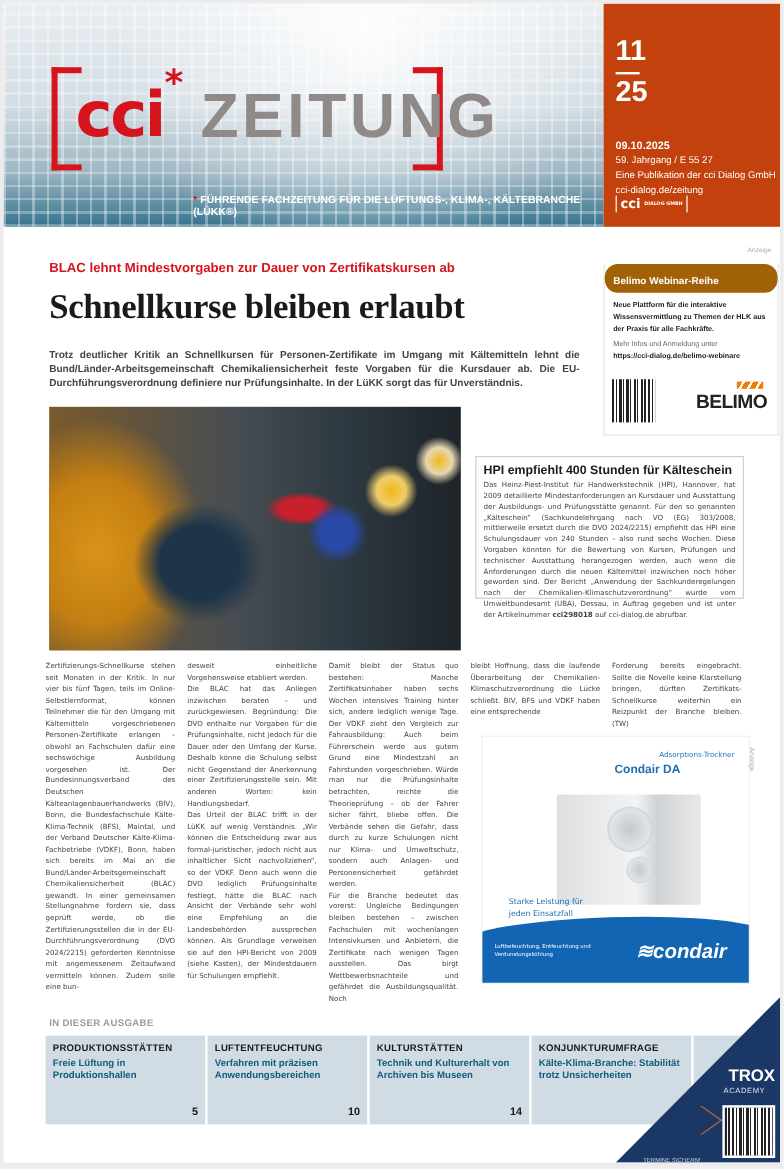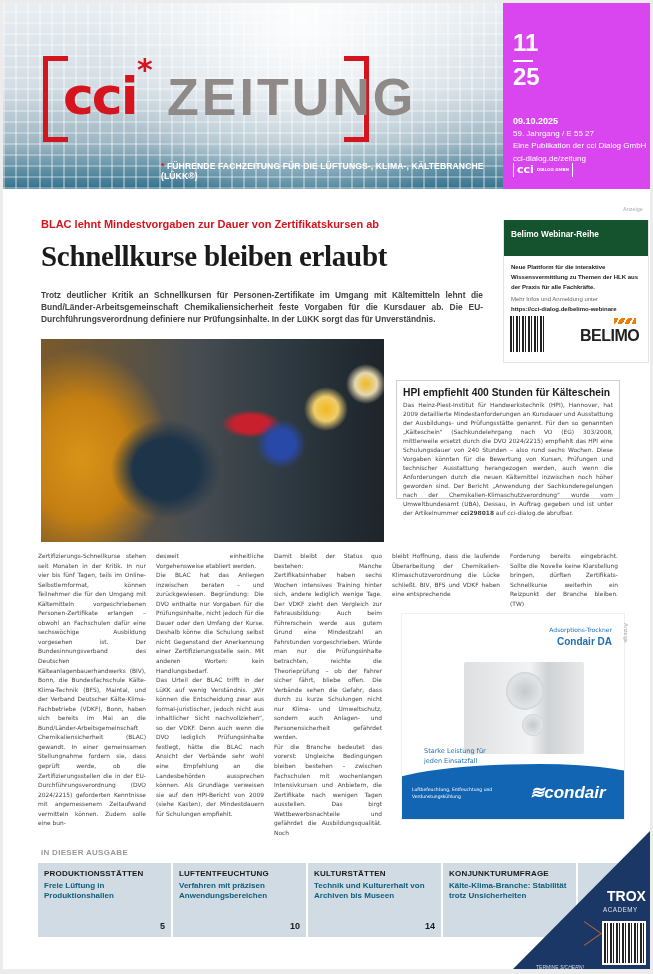--- a/index.html
+++ b/index.html
@@ -14,21 +14,21 @@
       linear-gradient(180deg,#e9eef2 0%,#d3dde4 45%,#9fb7c4 75%,#35738e 100%);}
   .logo{position:absolute;left:40px;top:53px;width:326px;height:80px;}
   .brk{position:absolute;top:0;width:20px;height:76px;border:5px solid #d6141d;}
   .brk.l{left:0;border-right:none;}
   .brk.r{right:0;border-left:none;}
   .logo-cci{position:absolute;left:20px;top:10px;font-family:"DejaVu Sans",sans-serif;font-weight:bold;font-size:52px;color:#d6141d;letter-spacing:-2px;line-height:60px;}
   .logo-z{position:absolute;left:124px;top:12px;font-family:"Liberation Sans",sans-serif;font-size:52px;color:#8f8a88;letter-spacing:3px;line-height:58px;font-weight:bold;}
   .logo-star{position:absolute;left:94px;top:-4px;font-size:30px;color:#d6141d;font-weight:bold;}
   .tagline{position:absolute;left:158px;top:158px;font-family:"Liberation Sans",sans-serif;font-weight:bold;font-size:8.6px;color:#fff;letter-spacing:.1px;}
   .tagline .st{color:#d6141d;}
-  .side{position:absolute;left:500px;top:0;width:147px;height:186px;background:#d946ef;color:#fff;}
+  .side{position:absolute;left:500px;top:0;width:147px;height:186px;background:#c2410c;color:#fff;}
   .iss{position:absolute;left:10px;top:28px;font-family:"Liberation Sans",sans-serif;font-weight:bold;font-size:24px;line-height:24px;}
   .iss-line{position:absolute;left:10px;top:57px;width:20px;height:2px;background:#fff;}
   .iss2{position:absolute;left:10px;top:62px;font-family:"Liberation Sans",sans-serif;font-weight:bold;font-size:24px;line-height:24px;}
   .meta{position:absolute;left:10px;top:112px;font-family:"Liberation Sans",sans-serif;font-size:8px;line-height:12.5px;}
   .meta .d{font-weight:bold;font-size:9px;}
   .cci-mini{position:absolute;left:10px;top:160px;height:14px;border:1.5px solid #fff;border-top:none;border-bottom:none;padding:0 3px;font-weight:bold;font-size:11px;line-height:14px;}
   .cci-mini small{font-size:4px;vertical-align:middle;margin-left:3px;line-height:4px;display:inline-block;}
   
   .kicker{position:absolute;left:38px;top:215px;font-family:"Liberation Sans",sans-serif;font-weight:bold;font-size:11px;color:#d6141d;}
   .title{position:absolute;left:38px;top:237px;font-family:Liberation Serif, serif;font-weight:bold;font-size:29px;color:#1a1a1a;letter-spacing:-.3px;}
@@ -43,34 +43,34 @@
       radial-gradient(ellipse 90px 110px at 40px 120px,#d89418 0,#c47f12 55%,rgba(0,0,0,0) 100%),
       linear-gradient(90deg,#7a5a2c 0%,#474d52 45%,#2f3a42 70%,#1d242a 100%);}
   .hpi{position:absolute;left:393px;top:377px;width:224px;height:119px;border:1px solid #cfcfcf;padding:6px 6px;box-sizing:border-box;background:#fff;}
   .hpi h3{margin:0 0 3px 0;font-family:"Liberation Sans",sans-serif;font-weight:bold;font-size:10.3px;color:#1a1a1a;}
   .hpi p{margin:0;font-family:"DejaVu Sans",sans-serif;font-size:5.9px;line-height:9px;color:#444;text-align:justify;}
   .col{position:absolute;top:549px;width:108px;font-family:"DejaVu Sans",sans-serif;font-size:5.9px;line-height:9.55px;color:#444;text-align:justify;}
   .col p{margin:0;}
   
   .ad-label{position:absolute;font-family:"Liberation Sans",sans-serif;font-size:5.5px;color:#aaa;}
   .belimo{position:absolute;left:500px;top:217px;width:144px;height:142px;border:1px solid #e4e4e4;border-top:none;}
-  .bel-hd{height:36px;background:#14532d;color:#fff;font-family:"Liberation Sans",sans-serif;font-weight:bold;font-size:8.3px;line-height:28px;padding-left:7px;}
+  .bel-hd{height:24px;background:#a16207;color:#fff;font-family:"Liberation Sans",sans-serif;font-weight:bold;font-size:8.3px;line-height:28px;padding-left:7px;border-radius:11px;}
   .bel-txt{padding:6px 7px 0 7px;font-family:"Liberation Sans",sans-serif;font-size:6px;line-height:10px;color:#222;}
   .bel-txt .b{font-weight:bold;}
   .bel-txt .g{color:#666;margin-top:2px;}
   .qr{position:absolute;background:
       repeating-linear-gradient(90deg,#222 0 2px,#fff 2px 3px,#222 3px 4px,#fff 4px 6px),
       repeating-linear-gradient(0deg,rgba(255,255,255,.7) 0 2px,rgba(0,0,0,0) 2px 4px);}
   .bel-qr{left:6px;top:96px;width:36px;height:36px;}
   .bel-logo{position:absolute;left:76px;top:107px;font-family:"Liberation Sans",sans-serif;font-weight:bold;font-size:16px;color:#222;letter-spacing:-.5px;}
   .bel-bars{position:absolute;left:110px;top:98px;width:22px;height:6px;background:repeating-linear-gradient(120deg,#ee7d00 0 4px,#fff 4px 6px);}
   
   .condair{position:absolute;left:398px;top:610px;width:222px;height:205px;background:#fff;overflow:hidden;border:1px solid #f0f0f0;}
   .cd-sub{position:absolute;left:110px;top:12px;width:100px;text-align:right;font-family:"DejaVu Sans",sans-serif;font-size:6px;color:#1f6fb5;}
-  .cd-title{position:absolute;left:110px;top:22px;width:100px;text-align:right;font-family:"Liberation Sans",sans-serif;font-weight:bold;font-size:10px;color:#1f6fb5;}
+  .cd-title{position:absolute;left:110px;top:22px;width:100px;font-family:"Liberation Sans",sans-serif;font-weight:bold;font-size:10px;color:#1f6fb5;}
   .cd-dev{position:absolute;left:62px;top:48px;width:120px;height:92px;background:linear-gradient(90deg,#dedfe1 0%,#f2f3f4 55%,#cfd2d4 70%,#e8e9ea 100%);border-radius:2px;}
   .cd-hole1{position:absolute;left:104px;top:58px;width:38px;height:38px;border-radius:50%;background:radial-gradient(circle,#c4c9cd 0,#e1e4e6 60%,#9ea5aa 100%);}
   .cd-hole2{position:absolute;left:120px;top:100px;width:22px;height:22px;border-radius:50%;background:radial-gradient(circle,#c4c9cd 0,#e1e4e6 60%,#9ea5aa 100%);}
   .cd-slogan{position:absolute;left:22px;top:93px;font-family:"DejaVu Sans",sans-serif;font-size:6.5px;line-height:10px;color:#1f6fb5;}
   .cd-wave{position:absolute;left:-20px;top:150px;width:262px;height:80px;background:#1265b3;border-radius:60% 40% 0 0 / 30% 20% 0 0;}
   .cd-foot{position:absolute;left:10px;top:172px;font-family:"DejaVu Sans",sans-serif;font-size:4.5px;line-height:7px;color:#fff;}
   .cd-logo{position:absolute;left:128px;top:168px;font-family:"Liberation Sans",sans-serif;font-weight:bold;font-style:italic;font-size:17px;color:#fff;}
   .cd-anz{position:absolute;left:620px;top:620px;writing-mode:vertical-rl;font-family:"Liberation Sans",sans-serif;font-size:5.5px;color:#aaa;}
   
   .ida{position:absolute;left:38px;top:845px;font-family:"Liberation Sans",sans-serif;font-weight:bold;font-size:8px;color:#9a9a9a;letter-spacing:.3px;}

